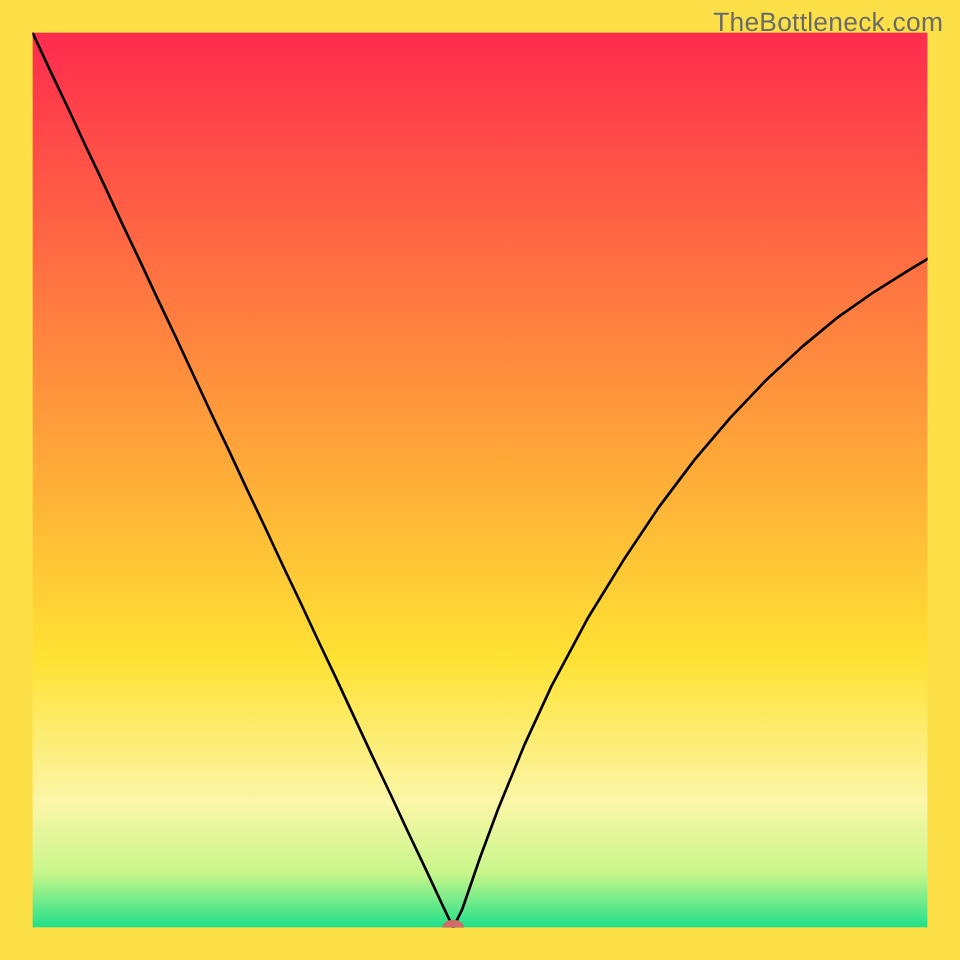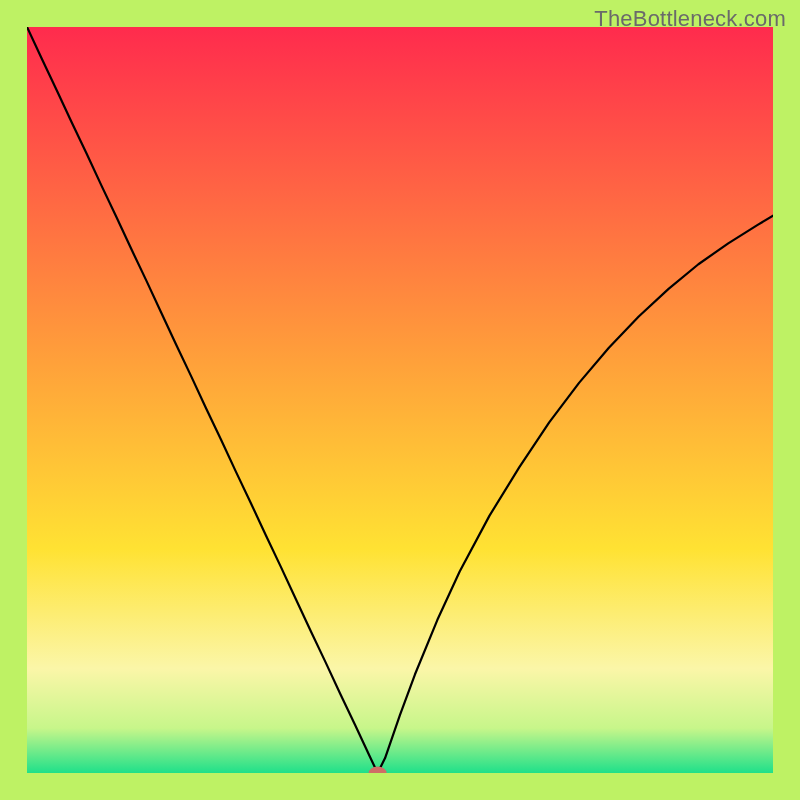--- a/index.html
+++ b/index.html
@@ -8,21 +8,21 @@
     width: 800px;
     height: 800px;
     overflow: hidden;
     background: #000;
     font-family: Arial, Helvetica, sans-serif;
   }
   .outer {
     position: relative;
     width: 800px;
     height: 800px;
-    background: #bef264;
+    background: #fde047;
   }
   .watermark {
     position: absolute;
     top: 6px;
     right: 14px;
     color: #6a6a6a;
     font-size: 22px;
     font-weight: 400;
     letter-spacing: 0.2px;
     z-index: 10;

